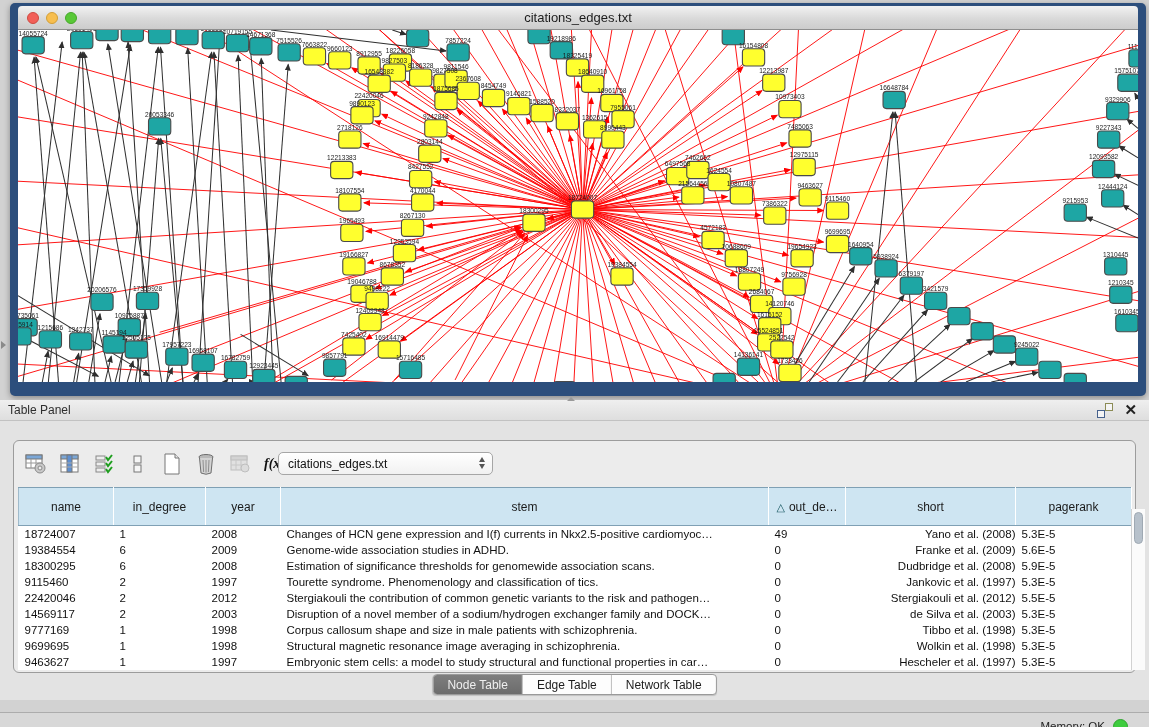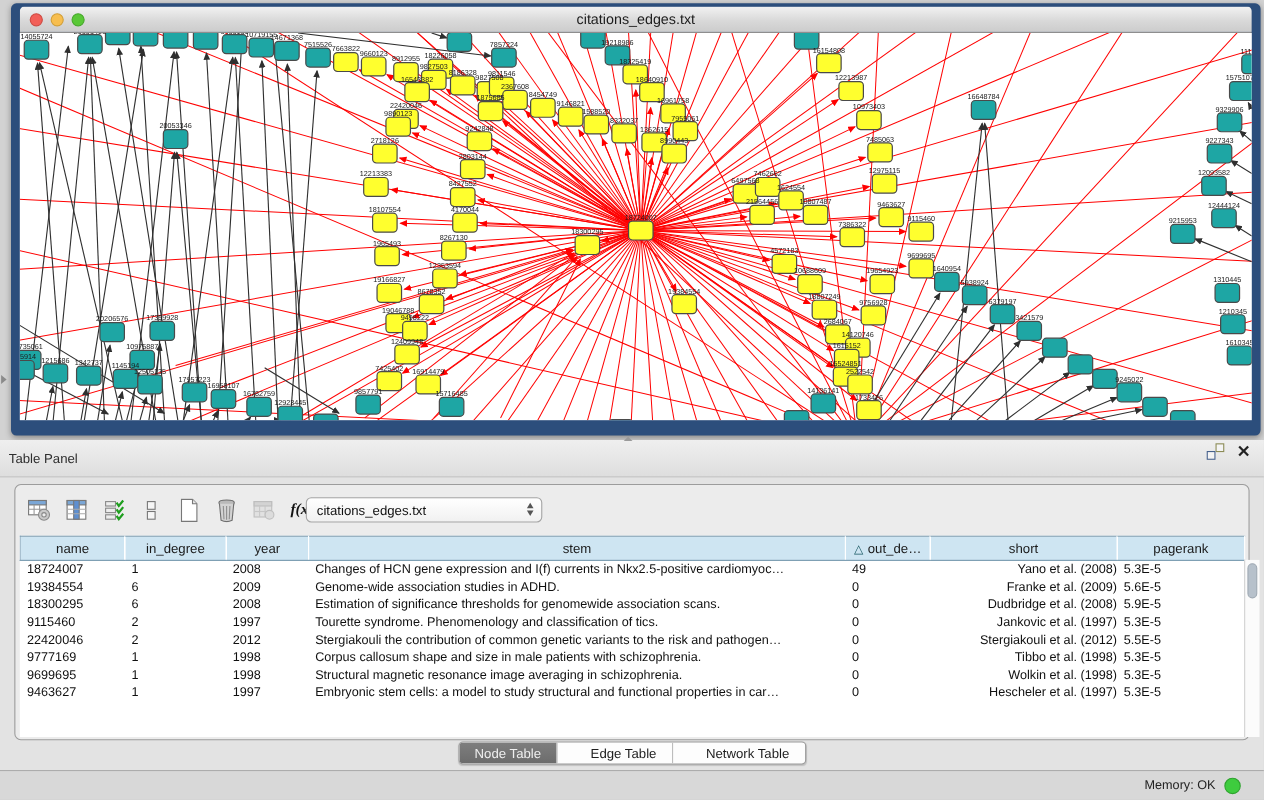--- a/index.html
+++ b/index.html
@@ -19,21 +19,21 @@
   .light.yellow { background:#F7BE4F; border:1px solid #D39F37; }
   .light.green  { background:#59C837; border:1px solid #46A82A; }
   .wtitle { position:absolute; left:0; right:0; text-align:center; font-size:13px; color:#1c1c1c; }
   .canvas-wrap { height:352px; background:#fff; overflow:hidden; }
   .canvas-wrap svg { display:block; width:100%; height:100%; }
   .edge-marker { position:absolute; left:1px; top:341px; width:0; height:0;
     border-top:4px solid transparent; border-bottom:4px solid transparent; border-left:5px solid #8a8a8a; }
 
   
   .bottom-region { position:absolute; left:0; right:0; top:400px; bottom:27px; background:#E3E3E3; }
-  .panel-header { height:34px; background:linear-gradient(#EFEFEF,#DEDEDE);
+  .panel-header { height:21px; background:linear-gradient(#EFEFEF,#DEDEDE);
     border-bottom:1px solid #C2C2C2; position:relative; display:flex; align-items:center; }
   .panel-title { font-size:12px; color:#2e2e2e; margin-left:8px; }
   .divider-grip { position:absolute; left:567px; top:-3px; width:0; height:0;
     border-left:4px solid transparent; border-right:4px solid transparent; border-bottom:4px solid #9a9a9a; }
   .float-btn { position:absolute; right:36px; top:3px; width:16px; height:15px; cursor:default; }
   .float-btn .sq1 { position:absolute; right:0; top:0; width:8px; height:8px; border:1.5px solid #8B8B55; background:#f4f4f4; }
   .float-btn .sq2 { position:absolute; left:0; bottom:0; width:8px; height:8px; border:1.5px solid #46618C; background:#f4f4f4; }
   .close-btn { position:absolute; right:12px; top:1px; font-size:15px; font-weight:bold; color:#222; }
 
   .main-panel { position:absolute; left:13px; right:13px; top:40px; height:233px;
@@ -44,37 +44,37 @@
   .fx { margin-left:12px; font-family:"Liberation Serif",serif; font-style:italic; font-size:14px; font-weight:bold; color:#111; }
   .combo { position:absolute; left:264px; top:7px; width:215px; height:23px;
     background:linear-gradient(#FFFFFF,#F1F1F1); border:1px solid #A6A6A6; border-radius:5px;
     font-size:12px; color:#111; display:flex; align-items:center; padding-left:9px; }
   .combo .arrows { position:absolute; right:7px; top:4px; display:flex; flex-direction:column; gap:2px; }
   .combo .up { width:0;height:0;border-left:3.5px solid transparent;border-right:3.5px solid transparent;border-bottom:5px solid #555; }
   .combo .dn { width:0;height:0;border-left:3.5px solid transparent;border-right:3.5px solid transparent;border-top:5px solid #555; }
 
   .table-wrap { position:absolute; left:4px; right:4px; top:46px; bottom:2px; background:#fff; }
   table.data { border-collapse:collapse; table-layout:fixed; width:1113px; }
-  table.data th { height:22px; background:#CEE5F2; border-top:1px solid #7FA0B4; border-bottom:1px solid #7FA0B4;
+  table.data th { height:38px; background:#CEE5F2; border-top:1px solid #7FA0B4; border-bottom:1px solid #7FA0B4;
     border-right:1px solid #ffffff; border-left:1px solid #9FBACB; font-size:12px; font-weight:normal; color:#1a1a1a; text-align:center; overflow:hidden; white-space:nowrap; }
   table.data td { height:16px; font-size:11.5px; color:#101010; padding:0 0 0 6px;
     overflow:hidden; white-space:nowrap; text-overflow:clip; }
   table.data td.c-short { text-align:right; padding:0; }
   .sort-glyph { color:#14555f; font-size:11px; margin-right:4px; }
   .vscroll { position:absolute; right:-14px; top:22px; bottom:0; width:14px; background:#FBFBFB; border-left:1px solid #D2D2D2; }
   .vthumb { position:absolute; left:2px; top:3px; width:9px; height:32px; border-radius:5px; background:#B7C1CB; border:1px solid #9FA9B3; }
 
   .seg-tabs { position:absolute; left:50%; transform:translateX(-50%); top:274px; height:21px;
     display:flex; border:1px solid #9A9A9A; border-radius:4px; overflow:hidden; background:#FDFDFD;
-    box-shadow:0 1px 1px rgba(0,0,0,.15);gap:16px; }
+    box-shadow:0 1px 1px rgba(0,0,0,.15); }
   .seg { padding:0 14px; font-size:12px; color:#1d1d1d; display:flex; align-items:center; border-right:1px solid #BDBDBD; }
   .seg:last-child { border-right:none; }
   .seg.active { background:linear-gradient(#7E7E7E,#6C6C6C); color:#EFEFEF; }
 
-  .statusbar { position:absolute; left:0; right:0; bottom:0; height:27px; background:#D8D8D8;
+  .statusbar { position:absolute; left:0; right:0; bottom:0; height:15px; background:#D8D8D8;
     border-top:1px solid #ACACAC; }
   .mem-label { position:absolute; right:44px; top:7px; font-size:11.5px; color:#222; }
   .mem-dot { position:absolute; right:21px; top:6px; width:15px; height:15px; border-radius:50%;
     background:#3ECC3E; border:1px solid #2FA32F; }
 </style>
 </head>
 <body>
 
 <div class="graph-window">
   <div class="titlebar">
@@ -714,20 +714,29 @@
             <tr>
               <td>22420046</td>
               <td>2</td>
               <td>2012</td>
               <td>Stergiakouli the contribution of common genetic variants to the risk and pathogen…</td>
               <td>0</td>
               <td class="c-short">Stergiakouli et al. (2012)</td>
               <td>5.5E-5</td>
             </tr>
             <tr>
+              <td>14569117</td>
+              <td>2</td>
+              <td>2003</td>
+              <td>Disruption of a novel member of a sodium/hydrogen exchanger family and DOCK…</td>
+              <td>0</td>
+              <td class="c-short">de Silva et al. (2003)</td>
+              <td>5.3E-5</td>
+            </tr>
+            <tr>
               <td>9777169</td>
               <td>1</td>
               <td>1998</td>
               <td>Corpus callosum shape and size in male patients with schizophrenia.</td>
               <td>0</td>
               <td class="c-short">Tibbo et al. (1998)</td>
               <td>5.3E-5</td>
             </tr>
             <tr>
               <td>9699695</td>

